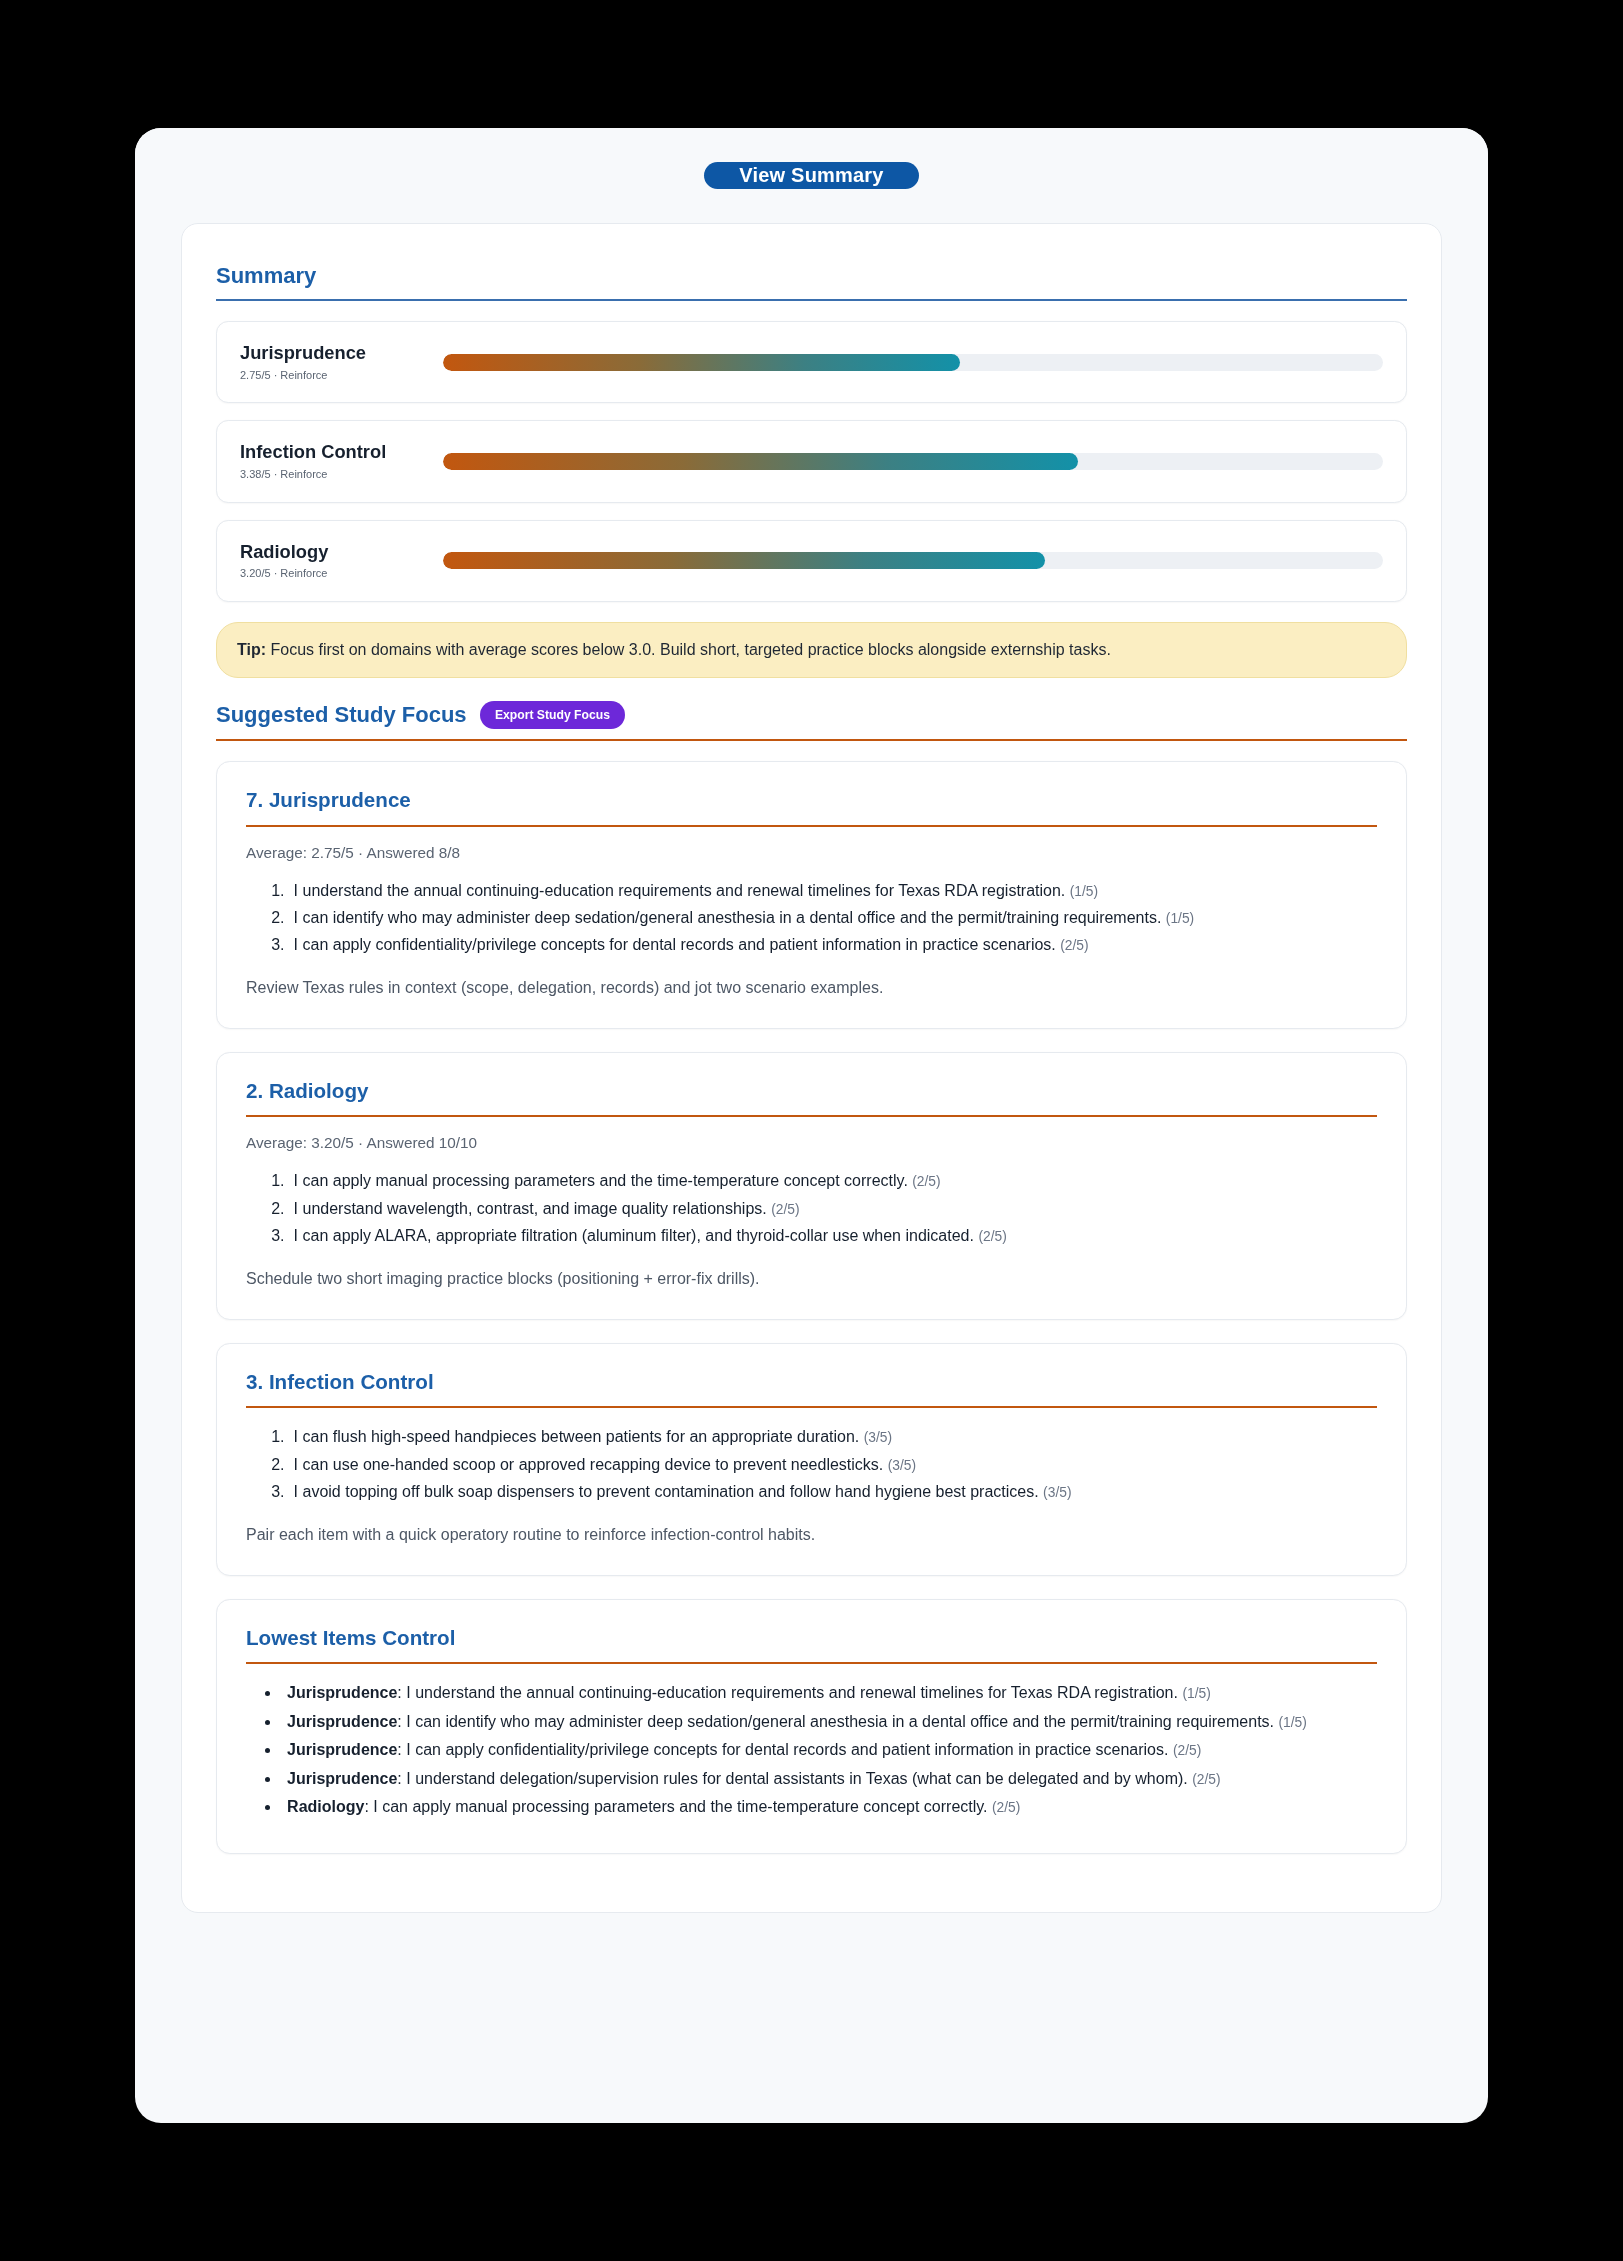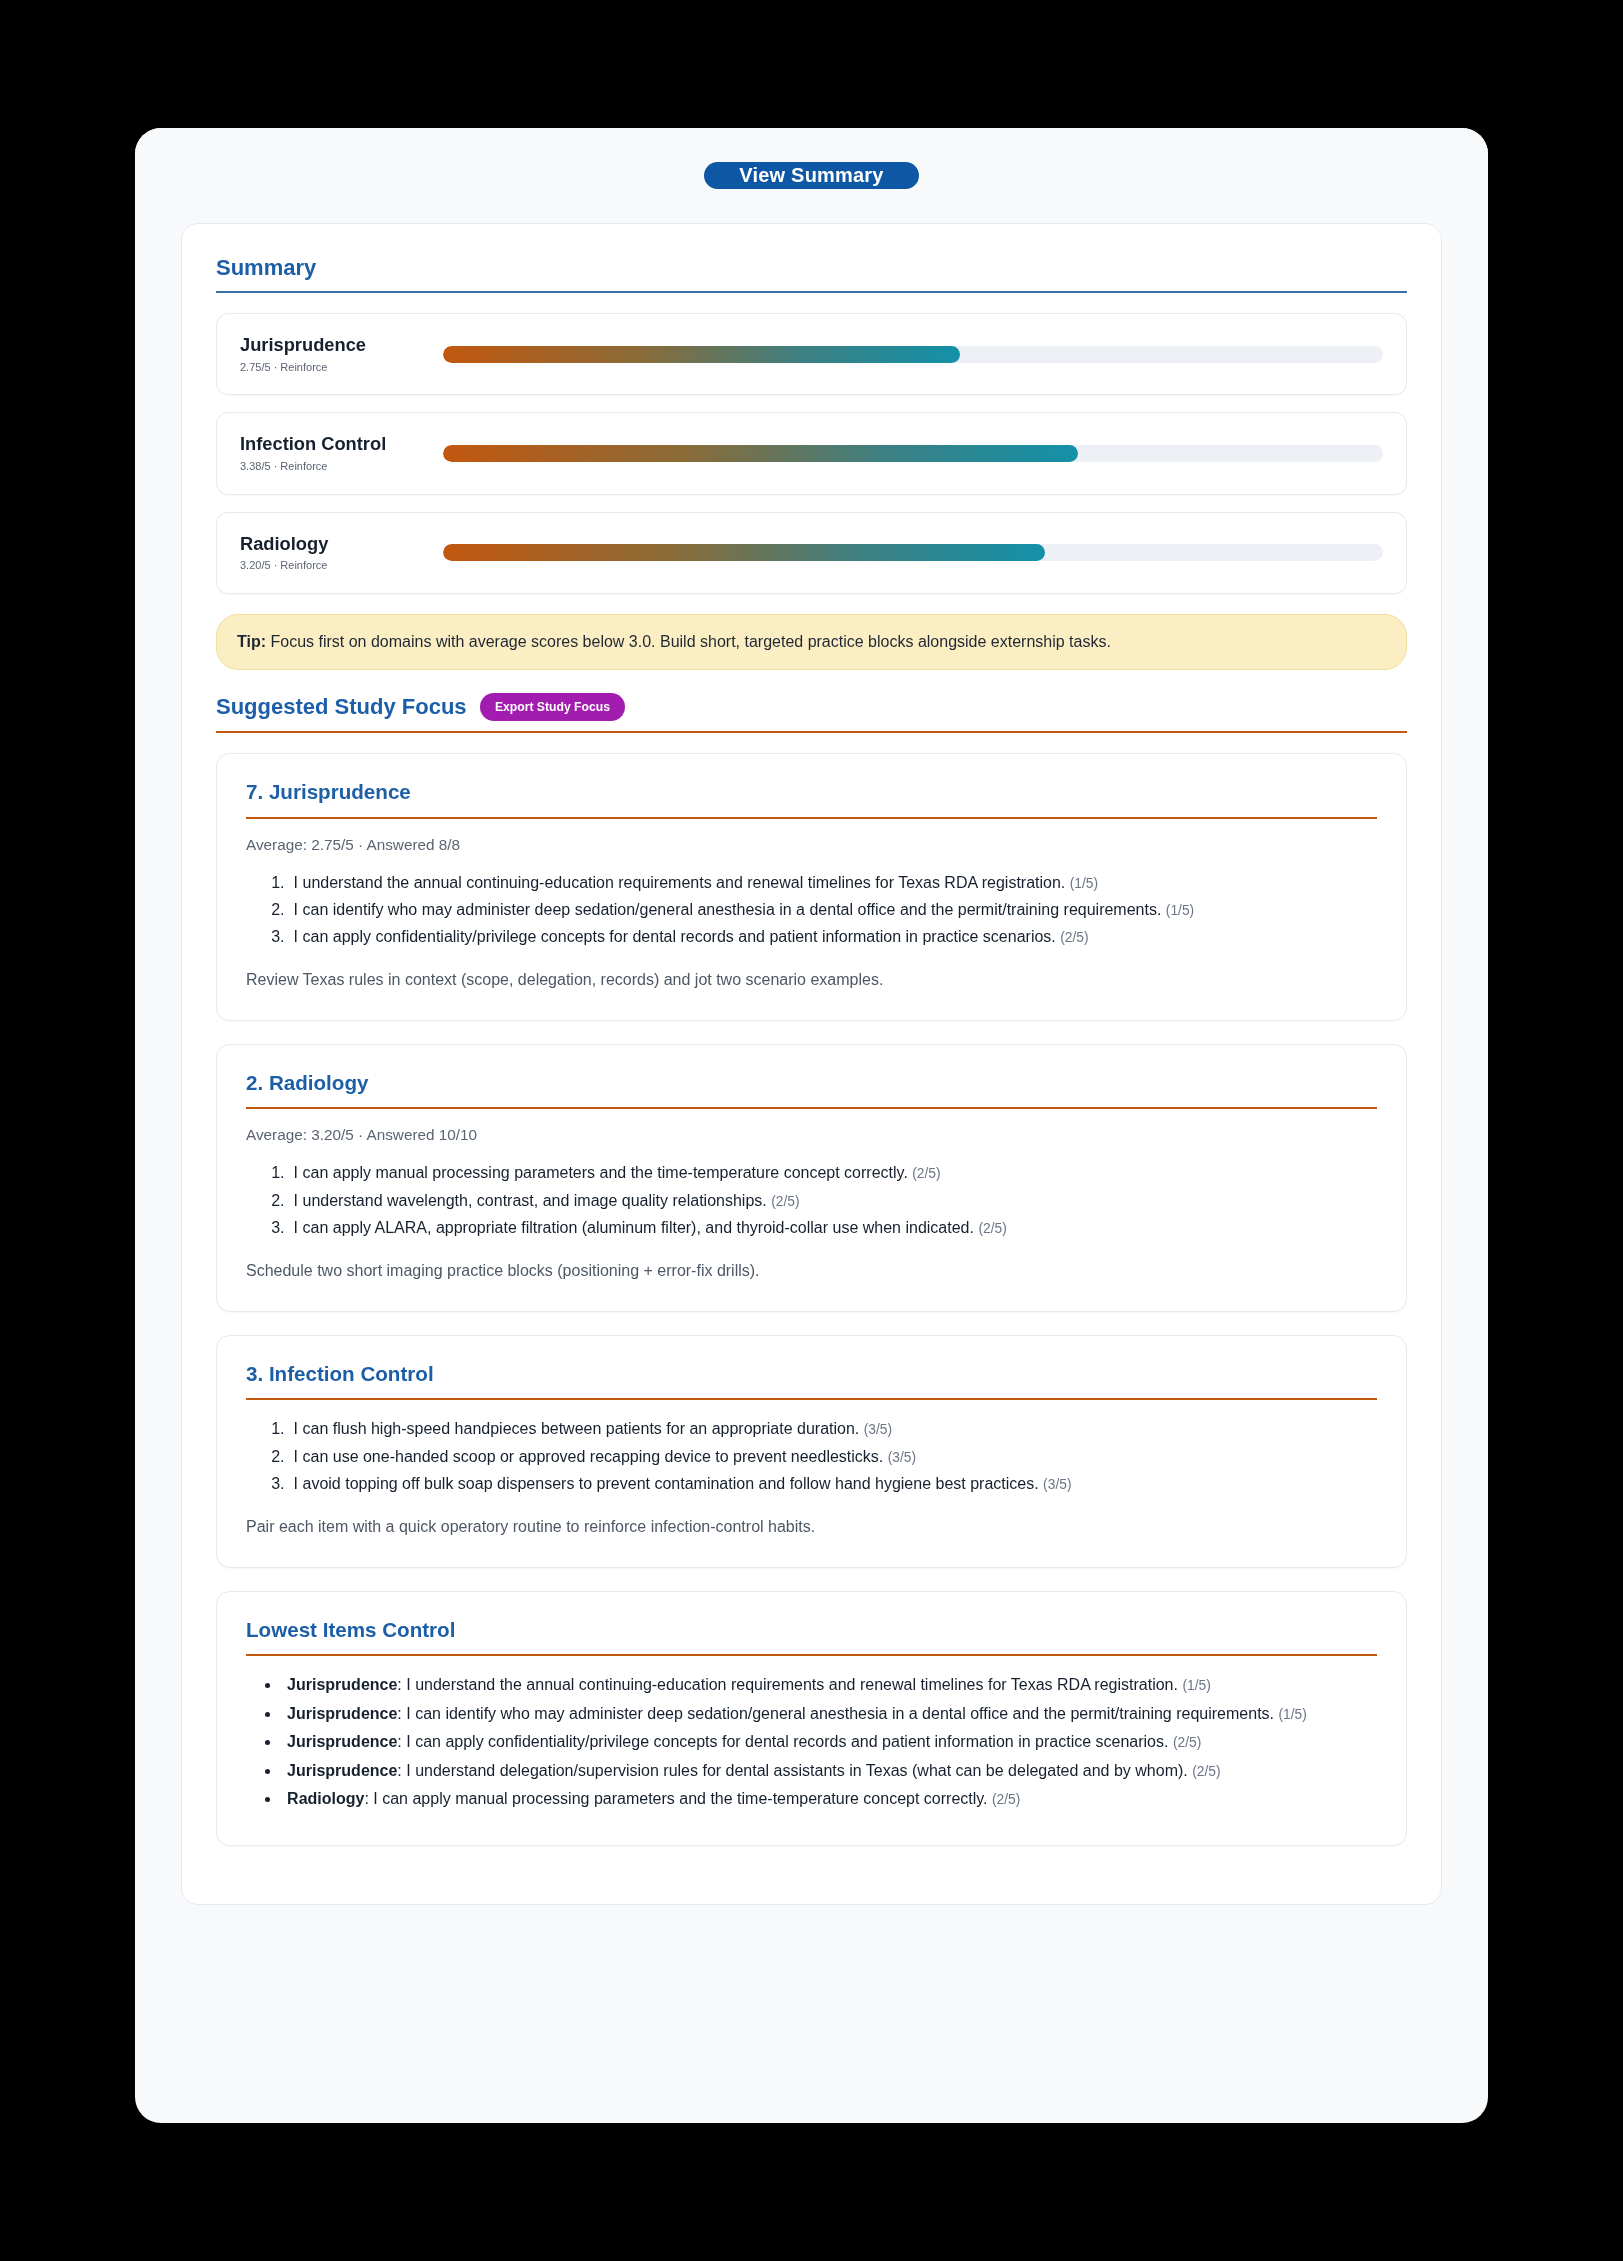--- a/index.html
+++ b/index.html
@@ -46,42 +46,42 @@
     cursor: pointer;
     font-family: "Liberation Sans", sans-serif;
   }
 
   
   .panel {
     margin: 0 46px 0 46px;
     background: #ffffff;
     border: 0.8px solid #e6eaef;
     border-radius: 17px;
-    padding: 32px 34px 35px 34px;
+    padding: 40px 34px 35px 34px;
     box-sizing: border-box;
   }
 
   
   .section-head {
     display: flex;
     align-items: center;
     gap: 13.8px;
     border-bottom: 2.3px solid #3a6fae;
     padding-bottom: 10.7px;
     margin-bottom: 20px;
   }
   .section-head.orange-rule { border-bottom: 2.3px solid #c2570f; }
   .section-title {
     color: #1c5fa8;
     font-size: 22px;
     font-weight: bold;
     line-height: 1.1;
   }
   .pill-btn {
-    background: #a21caf;
+    background: #6d28d9;
     color: #ffffff;
     font-size: 12.2px;
     font-weight: bold;
     border: none;
     border-radius: 764px;
     padding: 6.9px 14.5px;
     cursor: pointer;
     white-space: nowrap;
     font-family: "Liberation Sans", sans-serif;
   }

